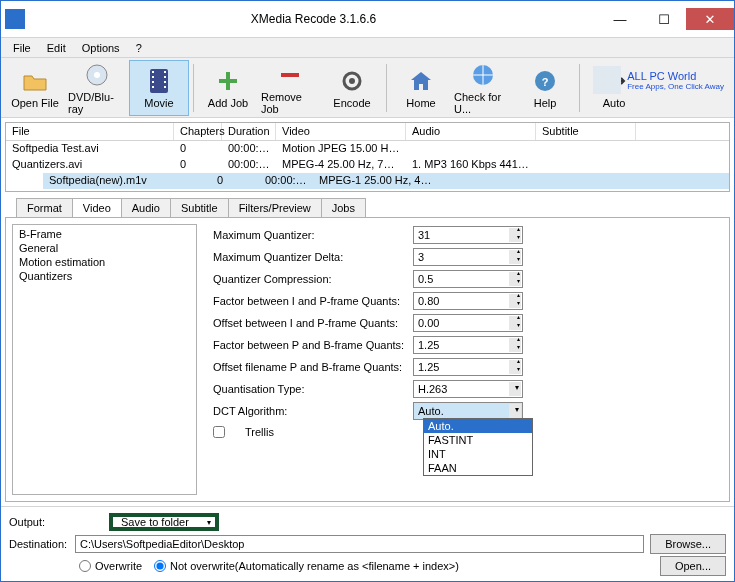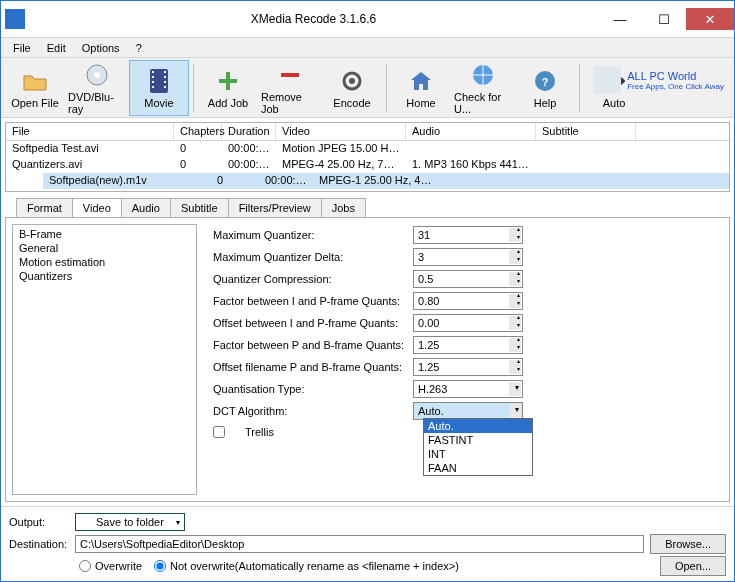--- a/index.html
+++ b/index.html
@@ -40,21 +40,21 @@
 .fctrl.spin::before { content: '▴\A▾'; white-space: pre; position: absolute; right: 2px; top: -2px; font-size: 6px; line-height: 8px; z-index: 1; }
 .fctrl.drop::before { content: '▾'; position: absolute; right: 3px; top: 2px; font-size: 8px; z-index: 1; }
 .dropdown { position: absolute; left: 417px; top: 200px; width: 110px; border: 1px solid #666; background: #fff; z-index: 10; }
 .dd-item { padding: 1px 4px; }
 .dd-item.sel { background: #2a6fc9; color: #fff; }
 .check { display: flex; align-items: center; gap: 20px; margin-top: 4px; }
 .check input { width: 12px; height: 12px; }
 .bottom { border-top: 1px solid #d4d4d4; padding: 4px 8px; }
 .brow { display: flex; align-items: center; height: 22px; gap: 6px; }
 .blabel { width: 60px; }
-.combo { width: 110px; height: 18px; border: 1px solid #14532d; padding: 0 20px; display: flex; align-items: center; position: relative; background: #fff; }
+.combo { width: 110px; height: 18px; border: 4px solid #14532d; padding: 0 8px; display: flex; align-items: center; position: relative; background: #fff; margin-left: 34px; }
 .combo::after { content: '▾'; position: absolute; right: 4px; font-size: 8px; }
 .pathbox { flex: 1; height: 18px; border: 1px solid #888; padding: 0 4px; display: flex; align-items: center; background: #fff; }
 .btn { height: 20px; padding: 0 14px; border: 1px solid #888; background: #e8e8e8; display: flex; align-items: center; }
 .radio-row { display: flex; align-items: center; gap: 12px; padding-left: 70px; }
 .radio { display: flex; align-items: center; gap: 4px; }
 .radio input { width: 12px; height: 12px; }
 svg { display: block; }
 </style>
 </head>
 <body>

